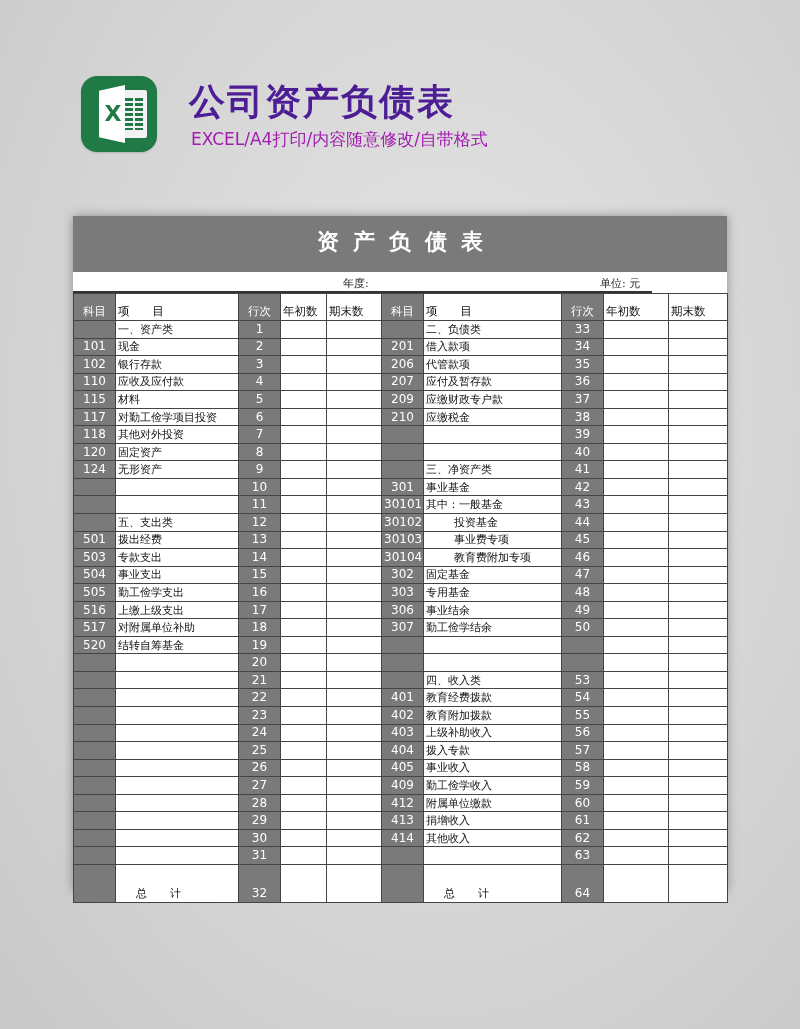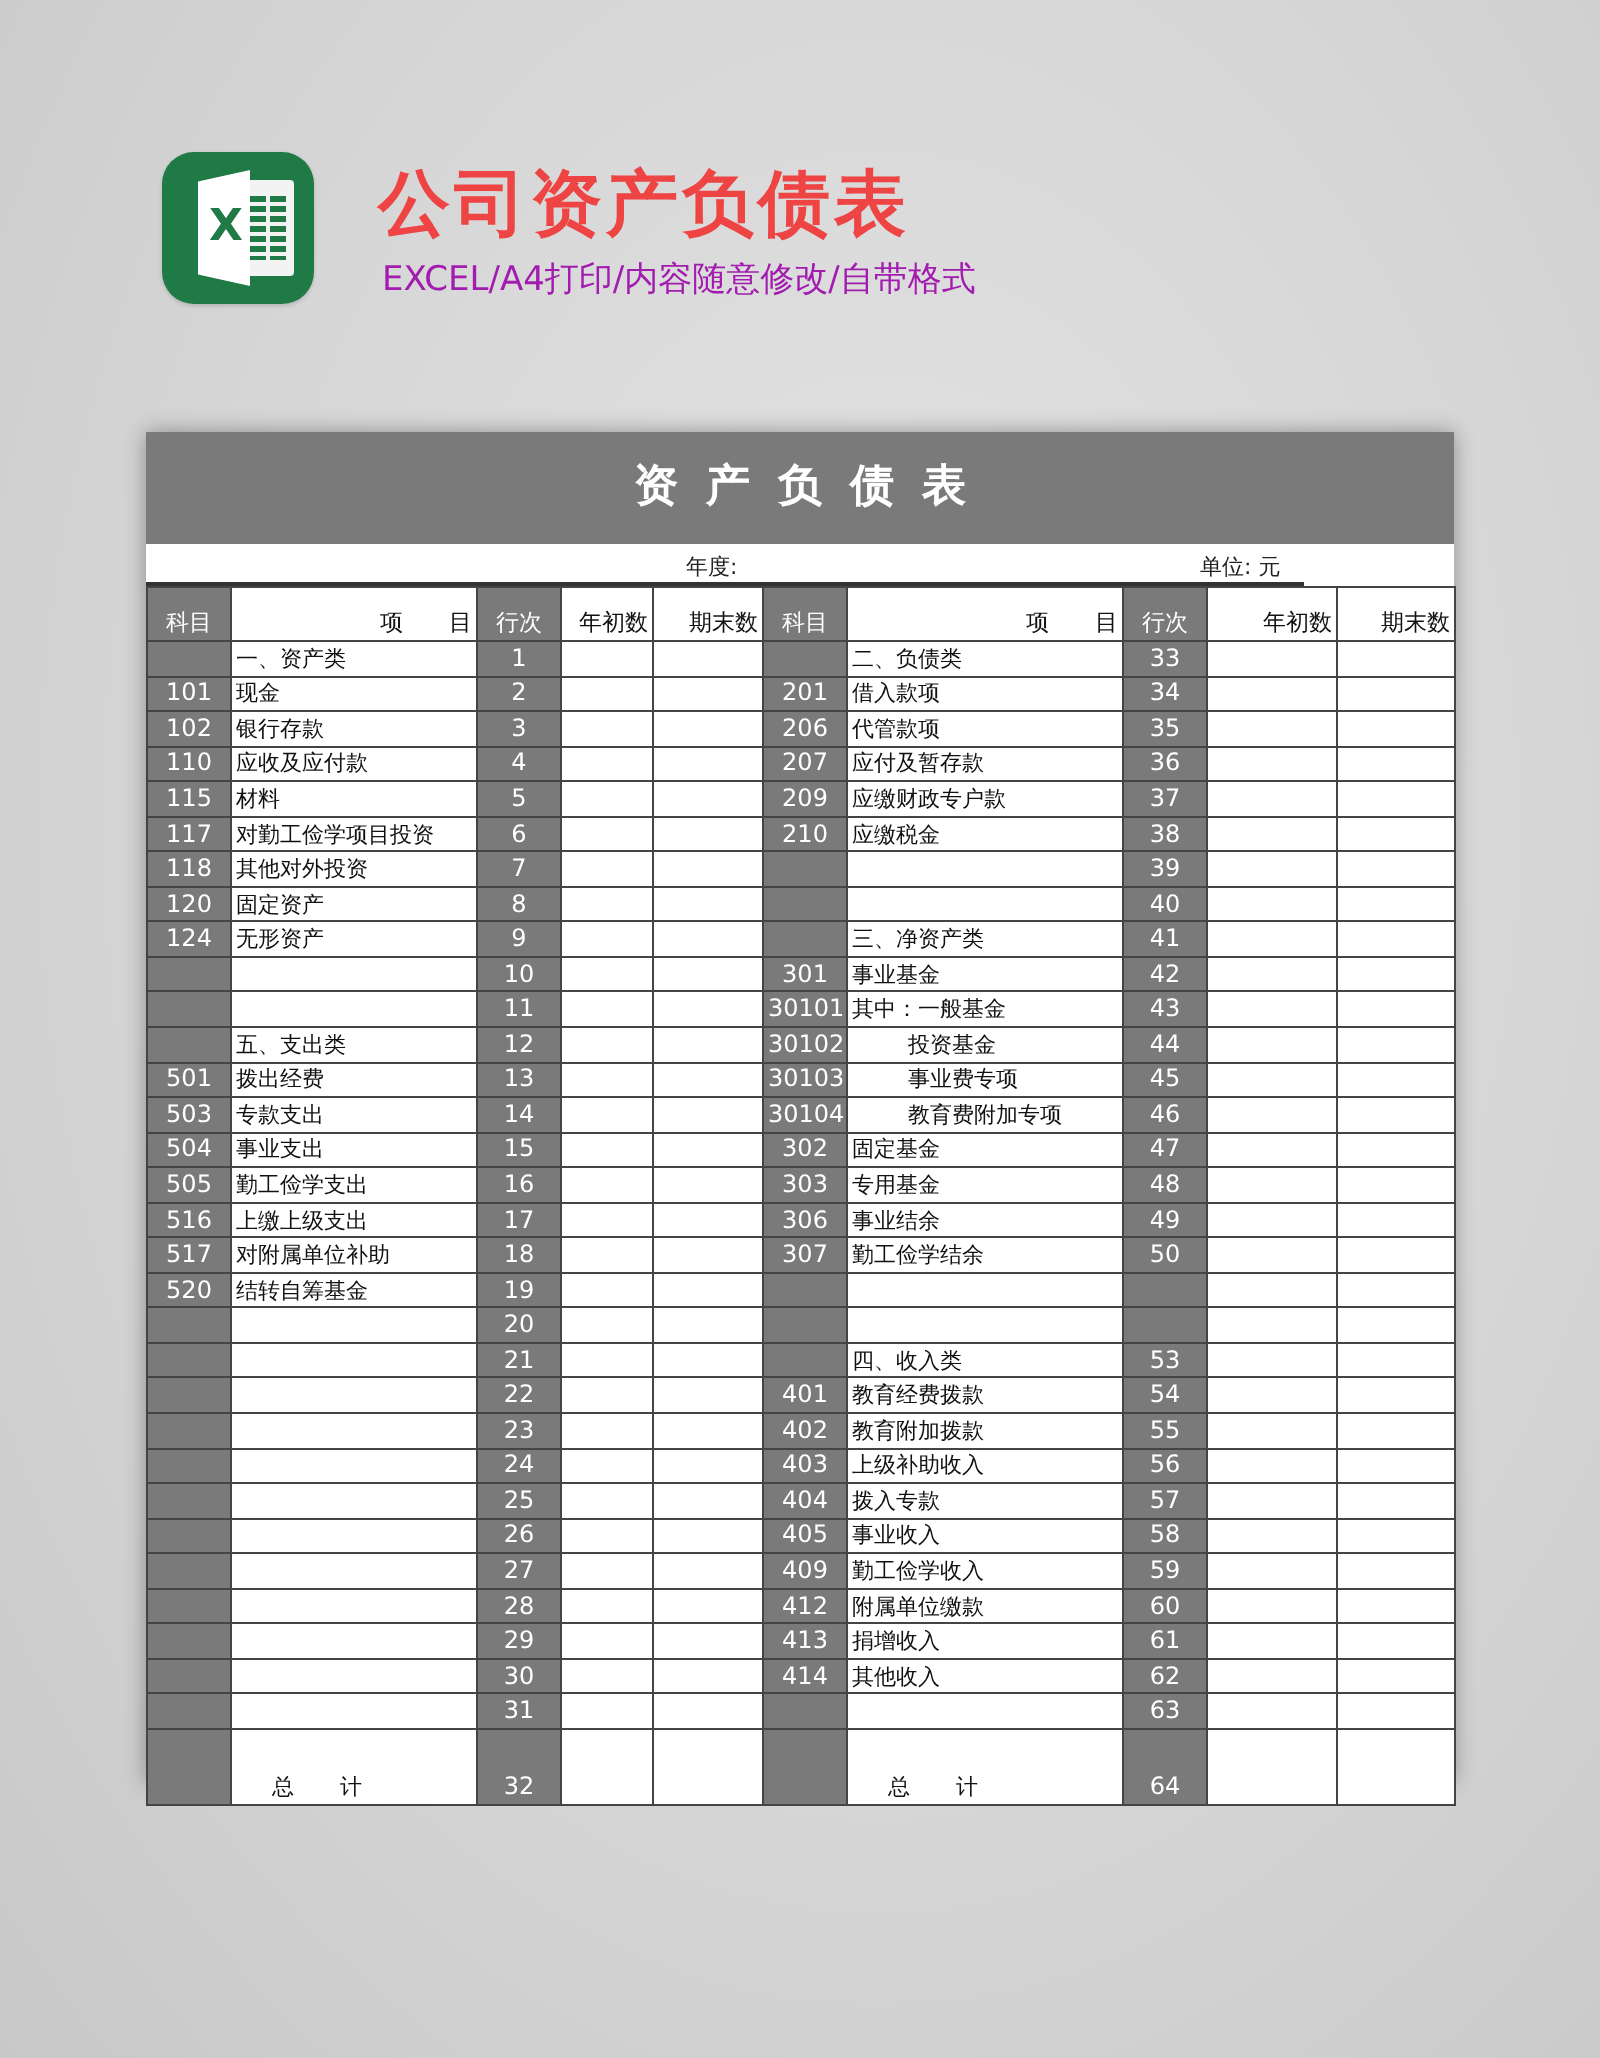--- a/index.html
+++ b/index.html
@@ -32,39 +32,39 @@
     background: #ffffff; clip-path: polygon(0 10%, 100% 0, 100% 100%, 0 90%);
     box-shadow: 1px 0 2px rgba(0,0,0,0.2);
   }
   .excel-icon .xletter {
     position: absolute; left: 22px; top: 24px; width: 20px; height: 28px;
     color: #1f7a45; font-family: "DejaVu Sans", sans-serif; font-size: 22px; font-weight: bold;
     line-height: 28px; text-align: center;
   }
   .main-title {
     position: absolute; left: 189px; top: 78px;
-    font-size: 36px; font-weight: bold; color: #ef4444; letter-spacing: 2px;
+    font-size: 36px; font-weight: bold; color: #4c1d95; letter-spacing: 2px;
     font-family: "DejaVu Sans", sans-serif;
   }
   .subtitle {
     position: absolute; left: 191px; top: 128px;
     font-size: 17px; color: #a21caf;
     font-family: "DejaVu Sans", sans-serif;
   }
 
   .sheet-wrap {
     position: absolute; left: 73px; top: 216px; width: 654px; height: 675px;
     background: #ffffff;
     box-shadow: 0 0 10px rgba(0,0,0,0.35);
   }
   .sheet-title {
     position: absolute; left: 0; top: 0; width: 654px; height: 56px;
     background: #7a7a7a; color: #ffffff;
     font-size: 22px; font-weight: bold; letter-spacing: 14px;
-    text-align: center; line-height: 56px; text-indent: 14px;
+    text-align: center; line-height: 56px; text-indent: 14px; font-family: Liberation Mono, monospace;
   }
   .meta-row {
     position: absolute; left: 0; top: 56px; width: 579px; height: 21px;
     border-bottom: 2px solid #333;
     font-size: 11px; color: #222;
   }
   .meta-row .year { position: absolute; left: 270px; top: 4px; }
   .meta-row .unit { position: absolute; left: 512px; top: 4px; margin-left: 15px; }
 
   table.grid {
@@ -75,21 +75,21 @@
   }
   table.grid td, table.grid th {
     border: 1px solid #444;
     height: 17.55px; line-height: 15px;
     padding: 0 2px; overflow: hidden; white-space: nowrap;
     font-weight: normal;
   }
   table.grid th { height: 27px; vertical-align: bottom; padding-bottom: 1px; font-size: 11.5px; }
   .gray { background: #7a7a7a; color: #ffffff; text-align: center; }
   .white { background: #ffffff; color: #111; }
-  .ctr { text-align: right; }
+  .ctr { text-align: left; }
   .num { text-align: center; font-size: 12px; }
   .item { text-align: left; }
   .indent { padding-left: 30px !important; }
   tr.total td { height: 38px; vertical-align: bottom; padding-bottom: 1px; }
   .total-label { text-align: left; padding-left: 20px !important; letter-spacing: 0; }
   .total-label span { display: inline-block; width: 34px; }
 </style>
 </head>
 <body>
 

